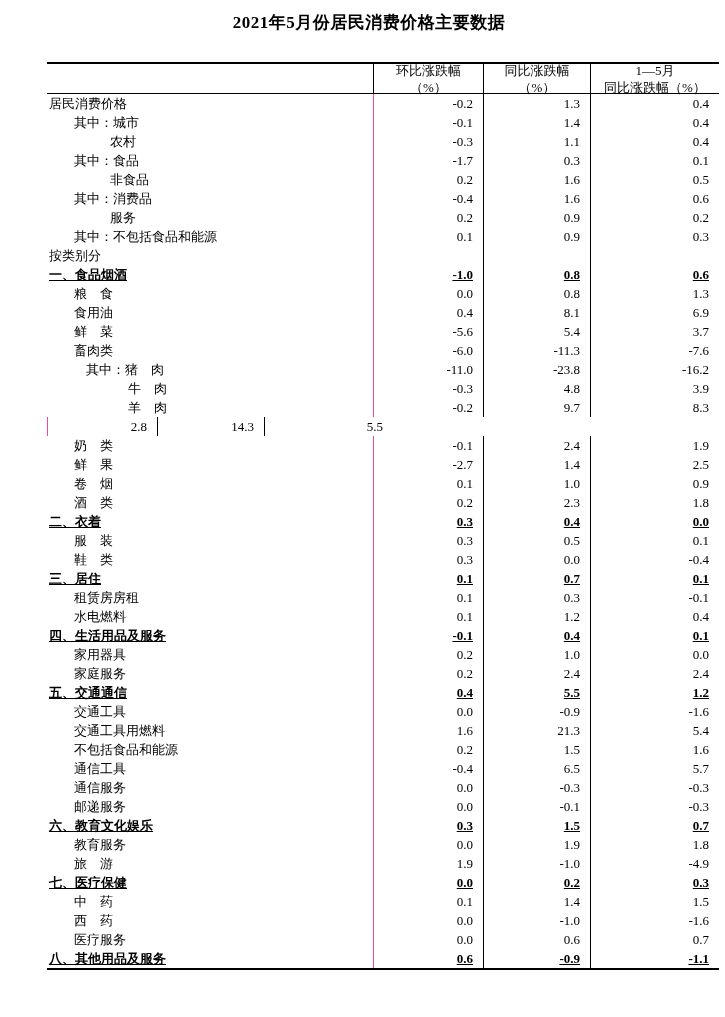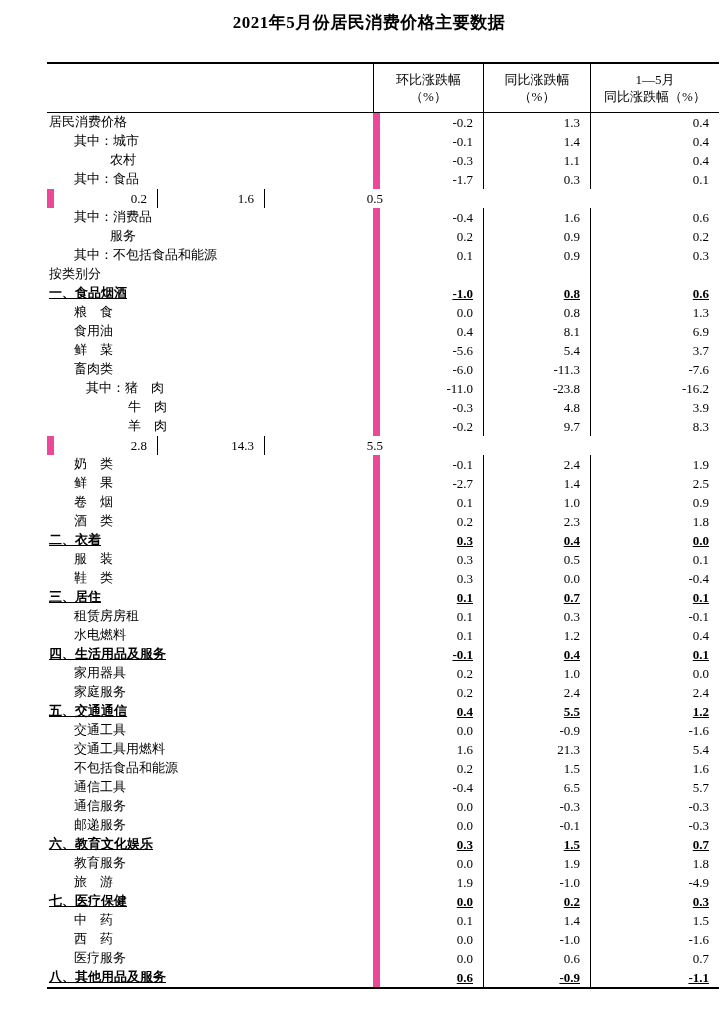--- a/index.html
+++ b/index.html
@@ -19,44 +19,44 @@
   }
   .price-table{
     position:absolute;left:47px;top:62px;width:672px;
     font-size:13px;
   }
   .thead{
     display:flex;
     border-top:2px solid #000;
     border-bottom:1px solid #000;
     box-sizing:border-box;
-    height:51px;
+    height:32px;
   }
   .c-label{width:326px;box-sizing:border-box;}
   .c-mom{width:110px;box-sizing:border-box;border-left:1px solid #000;}
   .c-yoy{width:107px;box-sizing:border-box;border-left:1px solid #000;}
   .c-ytd{width:129px;box-sizing:border-box;border-left:1px solid #000;}
   .hcell{
     display:flex;flex-direction:column;
     justify-content:center;align-items:center;
     line-height:17px;
   }
   .tbody{border-bottom:2px solid #000;}
   .trow{display:flex;height:19px;}
   .lbl-cell{
     width:326px;box-sizing:border-box;
-    display:flex;align-items:flex-start;
+    display:flex;align-items:center;
     white-space:nowrap;overflow:hidden;
   }
   .val-cell{
     box-sizing:border-box;
     display:flex;align-items:center;justify-content:flex-end;
     padding-right:10px;
   }
-  .v-mom{width:110px;border-left:7px solid #ec4899;}
+  .v-mom{width:110px;border-left:1px solid #ec4899;}
   .v-yoy{width:107px;border-left:1px solid #000;}
   .v-ytd{width:129px;border-left:1px solid #000;}
   .bold{font-weight:700;text-decoration:underline;}
   .indent-0 .lbl{padding-left:2px;}
   .indent-1 .lbl{padding-left:27px;}
   .indent-2 .lbl{padding-left:63px;}
   .indent-3 .lbl{padding-left:39px;}
   .indent-4 .lbl{padding-left:81px;}
 </style>
 </head>
@@ -115,20 +115,23 @@
   <div class="trow">
     <div class="lbl-cell indent-1">
       <span class="lbl">其中：食品</span>
     </div>
     <div class="val-cell v-mom">-1.7</div>
     <div class="val-cell v-yoy">0.3</div>
     <div class="val-cell v-ytd">0.1</div>
   </div>
 
   <div class="trow">
+    <div class="lbl-cell indent-2">
+      <span class="lbl">非食品</span>
+    </div>
     <div class="val-cell v-mom">0.2</div>
     <div class="val-cell v-yoy">1.6</div>
     <div class="val-cell v-ytd">0.5</div>
   </div>
 
   <div class="trow">
     <div class="lbl-cell indent-1">
       <span class="lbl">其中：消费品</span>
     </div>
     <div class="val-cell v-mom">-0.4</div>

